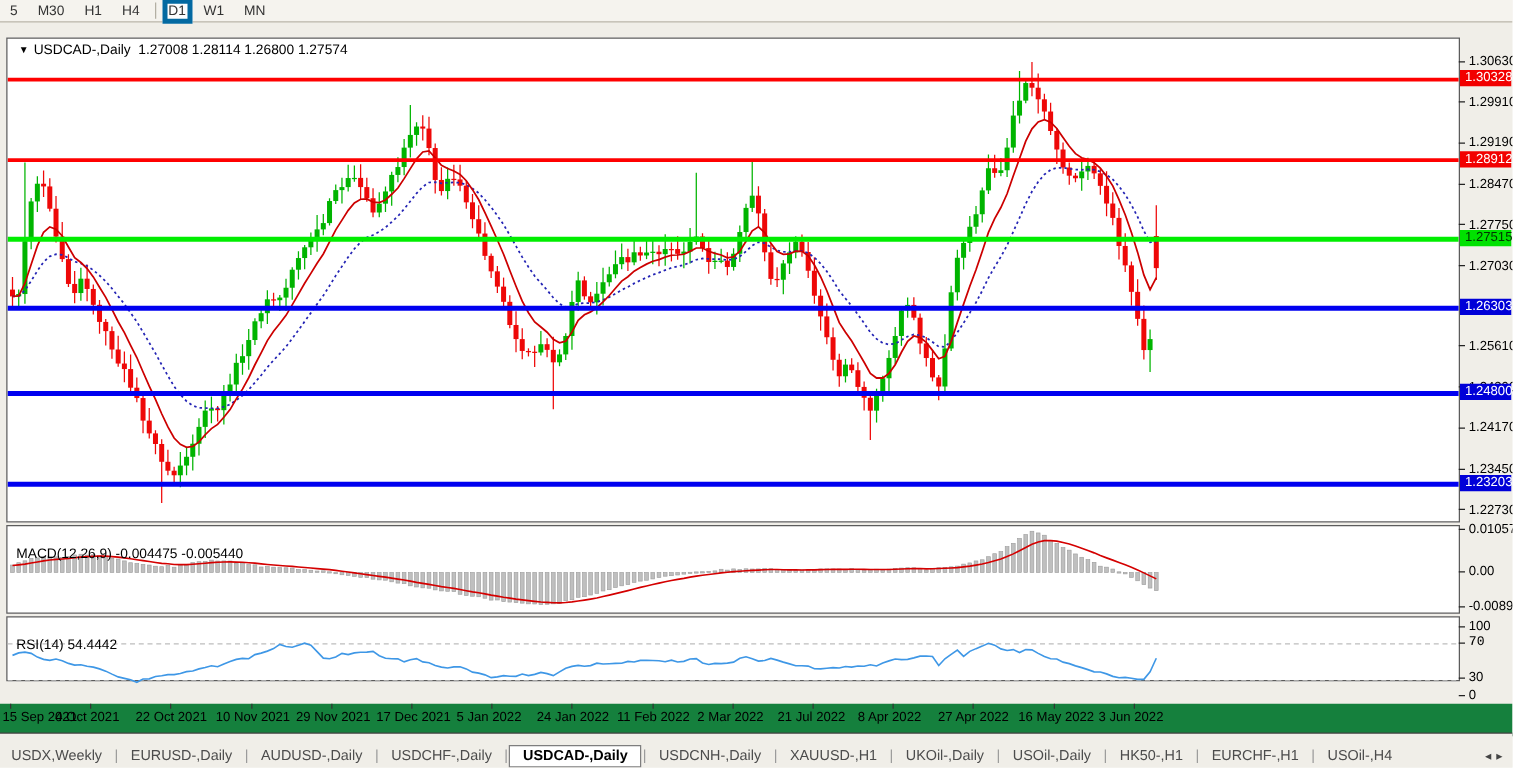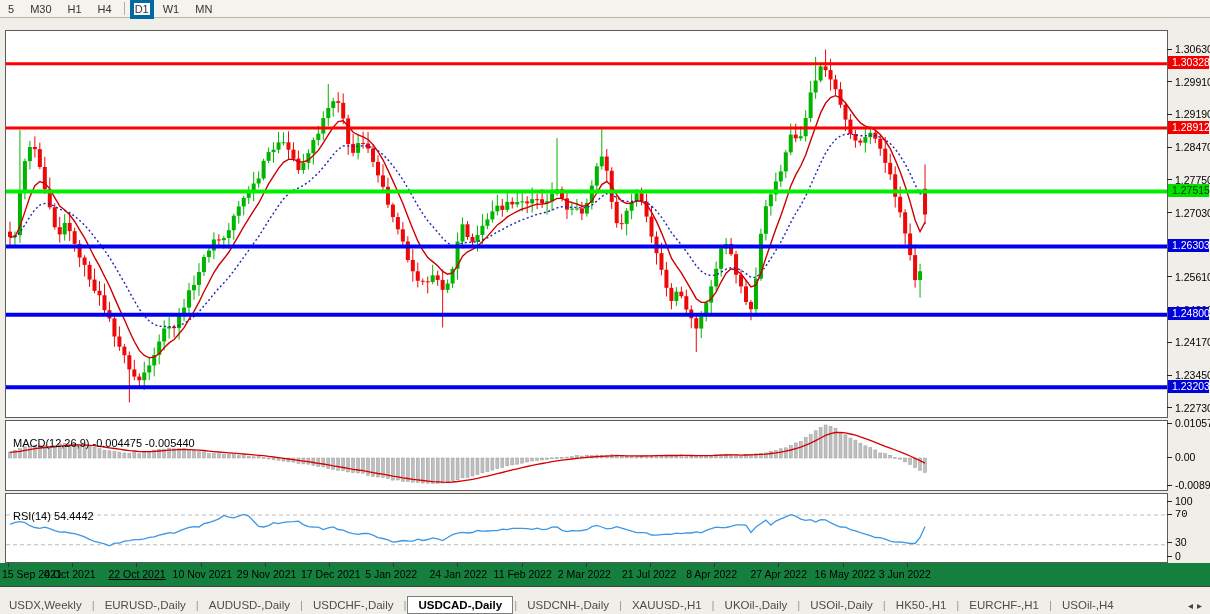--- a/index.html
+++ b/index.html
@@ -4,21 +4,21 @@
 <style>
   html,body{margin:0;padding:0}
   body{width:1210px;height:614px;background:#f0eee8;font-family:"Liberation Sans","DejaVu Sans",sans-serif;overflow:hidden;position:relative;-webkit-font-smoothing:none}
   .toolbar{position:absolute;left:0;top:0;width:1210px;height:17px;background:#f5f3ee;border-bottom:1px solid #b9b5a9;display:flex;align-items:center;font-size:11px;color:#333;z-index:5}
   .tf-btn{padding:1px 7px;margin:0 1px;white-space:nowrap}
   .tf-btn.active{background:#fdfdfd;border:4px solid #0369a1;padding:0 1px}
   .tf-sep{width:1px;height:13px;background:#b3afa3;margin:0 4px}
   .panel{position:absolute;background:#fff;border:1px solid #5c5c5c;box-sizing:border-box}
   #chart-panel{left:5px;top:30px;width:1163px;height:388px}
   #macd-panel{left:5px;top:420px;width:1163px;height:71px}
-  #rsi-panel{left:5px;top:493px;width:1163px;height:70px}
+  #rsi-panel{left:5px;top:493px;width:1163px;height:52px}
   .panel svg{position:absolute;left:0;top:0}
   .panel-label{position:absolute;left:7px;top:16px;font-size:11px;color:#000;white-space:nowrap;z-index:3}
   .chart-title{position:absolute;left:9px;top:3px;font-size:11px;color:#000;white-space:nowrap;z-index:3}
   .chart-title .tri{font-size:8px;vertical-align:1px;margin-right:4px}
   #axis-col{position:absolute;left:1167px;top:0;width:43px;height:614px;font-size:10.5px;color:#000}
   .ax-label{position:absolute;left:8px;white-space:nowrap}
   .ax-tick{position:absolute;left:0;width:5px;height:1px;background:#222}
   .badge{position:absolute;left:1px;width:41px;height:13px;line-height:13px;font-size:10.5px;text-align:left;padding-left:4px;box-sizing:border-box;white-space:nowrap;z-index:2}
   .badge.red{background:#f20000;color:#fff}
   .badge.blue{background:#0000d8;color:#fff}
@@ -422,20 +422,23 @@
       </g>
       <polyline points="4,206.1 8.972999999999999,205.9 13.945999999999998,201.3 18.919,193.8 23.892,185.7 28.864999999999995,178.6 33.838,174.1 38.811,172.4 43.784,172.9 48.757,175.3 53.73,178.3 58.703,179.7 63.676,181.8 68.649,185.1 73.622,189.4 78.595,194.1 83.568,199.8 88.541,206.1 93.514,212.2 98.487,219.3 103.46,226.4 108.43299999999999,234.7 113.40599999999999,243.2 118.37899999999999,251.7 123.352,260.8 128.325,269.7 133.298,278.1 138.271,284.7 143.244,290.0 148.21699999999998,293.5 153.19,295.3 158.16299999999998,295.5 163.136,295.6 168.109,295.7 173.082,294.4 178.055,292.6 183.028,289.1 188.001,285.4 192.974,280.7 197.947,275.0 202.92,269.2 207.893,262.8 212.86599999999999,257.2 217.839,251.9 222.81199999999998,246.4 227.785,239.9 232.75799999999998,233.1 237.731,226.2 242.704,219.3 247.677,212.3 252.64999999999998,205.5 257.623,197.6 262.596,189.5 267.569,182.1 272.542,174.7 277.515,168.0 282.488,162.8 287.461,159.1 292.43399999999997,157.0 297.407,154.4 302.38,151.0 307.353,146.6 312.32599999999996,142.0 317.299,136.2 322.272,130.0 327.245,123.7 332.218,118.3 337.191,115.0 342.164,114.8 347.137,115.6 352.11,115.2 357.08299999999997,114.9 362.056,115.2 367.029,116.8 372.002,119.7 376.97499999999997,123.5 381.948,128.8 386.921,134.8 391.894,141.5 396.86699999999996,148.7 401.84,157.1 406.813,165.9 411.786,174.7 416.759,182.6 421.73199999999997,189.8 426.705,195.5 431.678,201.1 436.651,207.2 441.62399999999997,212.0 446.597,214.7 451.57,214.2 456.543,212.0 461.51599999999996,211.4 466.489,211.4 471.462,210.6 476.435,208.9 481.408,206.8 486.381,204.0 491.354,200.9 496.327,198.6 501.3,195.7 506.2729999999999,193.3 511.246,191.0 516.2189999999999,188.8 521.192,187.1 526.165,185.1 531.138,183.3 536.111,182.2 541.084,180.9 546.057,179.0 551.03,176.8 556.0029999999999,175.8 560.976,176.1 565.949,176.3 570.922,176.4 575.895,177.0 580.8679999999999,176.5 585.841,174.2 590.814,170.1 595.787,165.4 600.76,162.7 605.733,163.6 610.706,166.6 615.679,169.3 620.6519999999999,170.4 625.625,170.5 630.598,169.6 635.571,169.7 640.544,171.4 645.5169999999999,175.0 650.49,179.9 655.463,186.1 660.436,193.5 665.409,201.6 670.382,207.8 675.355,213.8 680.328,220.6 685.3009999999999,227.6 690.274,234.9 695.247,240.1 700.22,243.4 705.193,244.6 710.1659999999999,243.9 715.139,241.1 720.112,238.2 725.085,236.6 730.058,237.3 735.031,239.2 740.004,242.6 744.977,246.3 749.9499999999999,246.5 754.923,241.9 759.896,234.9 764.869,227.4 769.842,219.3 774.8149999999999,211.0 779.788,201.6 784.761,191.3 789.7339999999999,182.5 794.707,174.4 799.68,165.2 804.653,154.3 809.626,143.3 814.5989999999999,132.0 819.572,122.2 824.545,114.5 829.518,108.6 834.491,104.9 839.4639999999999,103.2 844.437,103.2 849.41,103.9 854.3829999999999,104.7 859.356,104.8 864.329,104.5 869.302,104.8 874.275,106.2 879.2479999999999,108.9 884.221,112.5 889.194,118.1 894.167,124.7 899.14,132.9 904.1129999999999,142.5 909.086,153.7 914.059,162.8 919.0319999999999,162.4" fill="none" stroke="#2424b4" stroke-width="1.4" stroke-dasharray="2 2.5"></polyline>
       <polyline points="4,206.1 8.972999999999999,205.7 13.945999999999998,195.6 18.919,180.6 23.892,165.7 28.864999999999995,154.8 33.838,150.5 38.811,152.3 43.784,157.8 48.757,166.6 53.73,175.1 58.703,179.0 63.676,183.8 68.649,190.5 73.622,198.8 78.595,206.9 83.568,216.5 88.541,226.4 93.514,235.1 98.487,245.3 103.46,255.0 108.43299999999999,266.6 113.40599999999999,277.9 118.37899999999999,288.5 123.352,300.0 128.325,310.5 133.298,319.4 138.271,324.5 143.244,326.8 148.21699999999998,326.1 153.19,322.5 158.16299999999998,316.8 163.136,311.9 168.109,308.5 173.082,302.8 178.055,296.7 183.028,288.1 188.001,280.3 192.974,271.2 197.947,260.8 202.92,251.3 207.893,241.5 212.86599999999999,234.0 217.839,227.8 222.81199999999998,221.3 227.785,212.9 232.75799999999998,204.3 237.731,195.6 242.704,187.7 247.677,179.6 252.64999999999998,172.2 257.623,162.5 262.596,152.9 267.569,145.1 272.542,137.3 277.515,131.3 282.488,128.4 287.461,128.2 292.43399999999997,130.7 297.407,131.0 302.38,129.0 307.353,124.4 312.32599999999996,119.4 317.299,111.9 322.272,103.9 327.245,96.1 332.218,90.6 337.191,89.8 342.164,95.2 347.137,101.3 352.11,103.8 357.08299999999997,105.8 362.056,108.5 367.029,113.6 372.002,120.7 376.97499999999997,128.8 381.948,139.1 386.921,149.9 391.894,161.0 396.86699999999996,172.4 401.84,185.4 406.813,198.0 411.786,209.9 416.759,219.2 421.73199999999997,226.5 426.705,230.6 431.678,234.8 436.651,240.4 441.62399999999997,243.2 446.597,241.9 451.57,234.7 456.543,225.2 461.51599999999996,220.8 466.489,218.5 471.462,215.2 476.435,210.5 481.408,205.4 486.381,199.6 491.354,193.9 496.327,190.4 501.3,185.9 506.2729999999999,183.0 511.246,180.3 516.2189999999999,178.0 521.192,176.7 526.165,174.7 531.138,173.2 536.111,173.0 541.084,172.4 546.057,170.1 551.03,167.4 556.0029999999999,167.4 560.976,170.0 565.949,171.7 570.922,173.0 575.895,175.2 580.8679999999999,174.5 585.841,169.9 590.814,162.0 595.787,153.6 600.76,150.4 605.733,155.1 610.706,163.6 615.679,170.3 620.6519999999999,172.5 625.625,172.1 630.598,169.9 635.571,170.1 640.544,173.6 645.5169999999999,181.0 650.49,190.4 655.463,201.6 660.436,214.3 665.409,227.1 670.382,234.8 675.355,241.8 680.328,250.3 685.3009999999999,258.8 690.274,267.7 695.247,271.4 700.22,271.4 705.193,267.7 710.1659999999999,260.8 715.139,250.8 720.112,242.1 725.085,237.8 730.058,239.1 735.031,242.9 740.004,249.3 744.977,256.0 749.9499999999999,254.1 754.923,242.3 759.896,226.9 764.869,212.3 769.842,198.0 774.8149999999999,184.8 779.788,170.2 784.761,154.9 789.7339999999999,143.9 794.707,135.0 799.68,124.0 804.653,109.6 809.626,95.8 814.5989999999999,81.9 819.572,72.1 824.545,66.6 829.518,64.7 834.491,66.8 839.4639999999999,71.8 844.437,79.0 849.41,86.0 854.3829999999999,91.9 859.356,95.2 864.329,96.7 869.302,99.2 874.275,103.5 879.2479999999999,110.0 884.221,117.7 889.194,128.7 894.167,140.8 899.14,155.0 904.1129999999999,170.9 909.086,188.9 914.059,200.7 919.0319999999999,191.1" fill="none" stroke="#cc0000" stroke-width="1.4"></polyline>
       <line x1="0" y1="32.715934000000104" x2="1161" y2="32.715934000000104" stroke="#ff0000" stroke-width="3"></line>
       <line x1="0" y1="97.02640599999988" x2="1161" y2="97.02640599999988" stroke="#ff0000" stroke-width="3"></line>
       <line x1="0" y1="160.47395500000005" x2="1161" y2="160.47395500000005" stroke="#00ee00" stroke-width="4"></line>
       <line x1="0" y1="215.51935899999964" x2="1161" y2="215.51935899999964" stroke="#0000f0" stroke-width="4"></line>
       <line x1="0" y1="283.78111000000007" x2="1161" y2="283.78111000000007" stroke="#0000f0" stroke-width="4"></line>
       <line x1="0" y1="356.31205900000026" x2="1161" y2="356.31205900000026" stroke="#0000f0" stroke-width="4"></line>
     </svg>
+  <div class="chart-title">
+    <span class="tri">▼</span><span>USDCAD-,Daily</span>&nbsp;&nbsp;<span>1.27008 1.28114 1.26800 1.27574</span>
+  </div>
 </div>
 
 <div class="panel" id="macd-panel">
   <svg id="macd-svg" width="1161" height="69">
       <rect x="2.5" y="31.04197955209962" width="3" height="5.958020447900381" fill="#bfbfbf" stroke="#9d9d9d" stroke-width="0.5"></rect>
       <rect x="7.472999999999999" y="29.155194856114363" width="3" height="7.844805143885637" fill="#bfbfbf" stroke="#9d9d9d" stroke-width="0.5"></rect>
       <rect x="12.445999999999998" y="27.64985571441061" width="3" height="9.35014428558939" fill="#bfbfbf" stroke="#9d9d9d" stroke-width="0.5"></rect>
       <rect x="17.419" y="25.733662898136753" width="3" height="11.266337101863247" fill="#bfbfbf" stroke="#9d9d9d" stroke-width="0.5"></rect>
       <rect x="22.392" y="25.347428076521346" width="3" height="11.652571923478654" fill="#bfbfbf" stroke="#9d9d9d" stroke-width="0.5"></rect>
       <rect x="27.364999999999995" y="24.101740420752265" width="3" height="12.898259579247735" fill="#bfbfbf" stroke="#9d9d9d" stroke-width="0.5"></rect>
@@ -675,21 +678,21 @@
     <div class="badge blue" style="top: 239.019px;">1.26303</div>
     <div class="badge blue" style="top: 307.281px;">1.24800</div>
     <div class="badge blue" style="top: 379.812px;">1.23203</div>
   </div>
 <div id="date-strip">
     <div class="date-tick" style="left: 8px;"></div>
     <div class="date-label" style="left: 2px;">15 Sep 2021</div>
     <div class="date-tick" style="left: 72.2px;"></div>
     <div class="date-label" style="left: 44.2px;">4 Oct 2021</div>
     <div class="date-tick" style="left: 136.4px;"></div>
-    <div class="date-label" style="left: 108.4px; text-decoration: underline;">22 Oct 2021</div>
+    <div class="date-label" style="left: 108.4px;">22 Oct 2021</div>
     <div class="date-tick" style="left: 200.6px;"></div>
     <div class="date-label" style="left: 172.6px;">10 Nov 2021</div>
     <div class="date-tick" style="left: 264.8px;"></div>
     <div class="date-label" style="left: 236.8px;">29 Nov 2021</div>
     <div class="date-tick" style="left: 329px;"></div>
     <div class="date-label" style="left: 301px;">17 Dec 2021</div>
     <div class="date-tick" style="left: 393.2px;"></div>
     <div class="date-label" style="left: 365.2px;">5 Jan 2022</div>
     <div class="date-tick" style="left: 457.4px;"></div>
     <div class="date-label" style="left: 429.4px;">24 Jan 2022</div>

